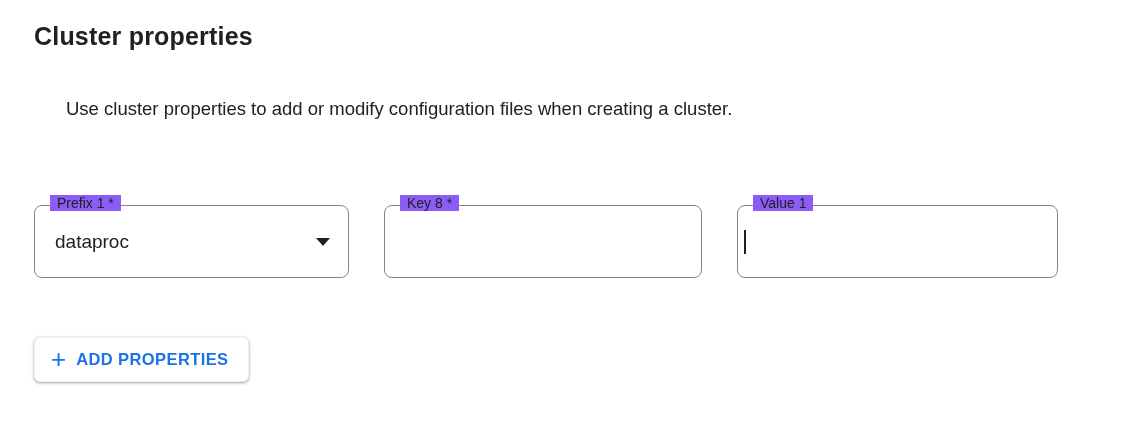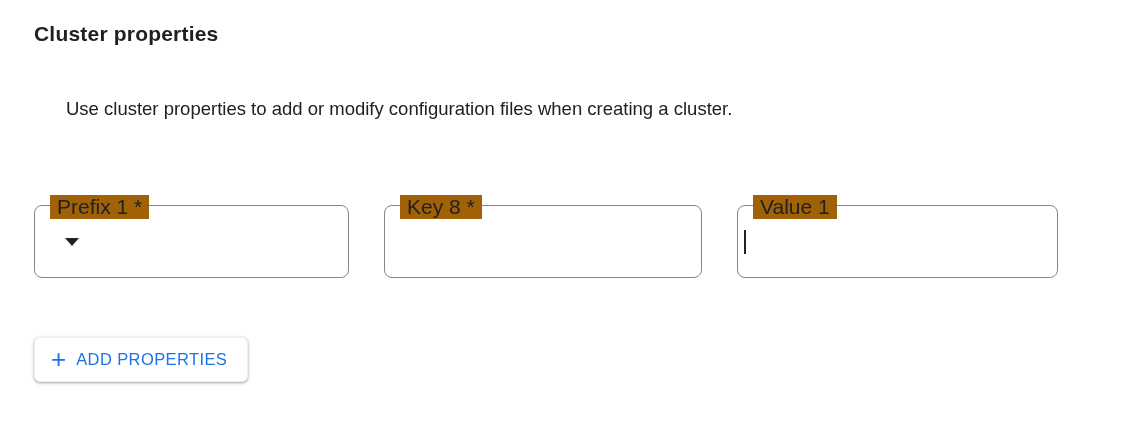--- a/index.html
+++ b/index.html
@@ -12,21 +12,21 @@
     position: relative;
     width: 1122px;
     height: 432px;
     background: #ffffff;
     overflow: hidden;
   }
   .page-title {
     position: absolute;
     left: 34px;
     top: 22px;
-    font-size: 21px;
+    font-size: 25px;
     font-weight: 700;
     letter-spacing: 0.2px;
     color: #202124;
   }
   .page-desc {
     position: absolute;
     left: 34px;
     top: 98px;
     font-size: 18.5px;
     font-weight: 400;
@@ -50,23 +50,23 @@
     align-items: center;
     padding: 0 18px 0 20px;
   }
   .field.w1 { width: 315px; }
   .field.w2 { width: 318px; }
   .field.w3 { width: 321px; padding-left: 6px; }
   .field-label {
     position: absolute;
     top: -11px;
     left: 15px;
-    background: #a16207;
+    background: #8b5cf6;
     padding: 0 7px;
-    font-size: 21px;
+    font-size: 14px;
     font-weight: 400;
     color: #202124;
     white-space: nowrap;
   }
   .field-value {
     font-size: 19px;
     color: #202124;
     border: none;
     outline: none;
     background: transparent;
@@ -113,37 +113,38 @@
   .add-btn .plus-icon {
     color: #1a73e8;
     font-size: 26px;
     font-weight: 400;
     line-height: 1;
     margin-top: -2px;
   }
   .add-btn .btn-label {
     color: #1a73e8;
     font-size: 16.5px;
-    font-weight: 400;
+    font-weight: 700;
     letter-spacing: 0.4px;
   }
 </style>
 </head>
 <body>
 
 <div class="page">
 
   <h1 class="page-title">Cluster properties</h1>
 
   <p class="page-desc">Use cluster properties to add or modify configuration files when creating a cluster.</p>
 
   <div class="fields-row">
 
     <div class="field w1 select-field">
       <span class="field-label">Prefix 1 *</span>
+      <span class="field-value">dataproc</span>
       <span class="caret-down"></span>
     </div>
 
     <div class="field w2">
       <span class="field-label">Key 8 *</span>
     </div>
 
     <div class="field w3">
       <span class="field-label">Value 1</span>
       <span class="text-cursor"></span>

